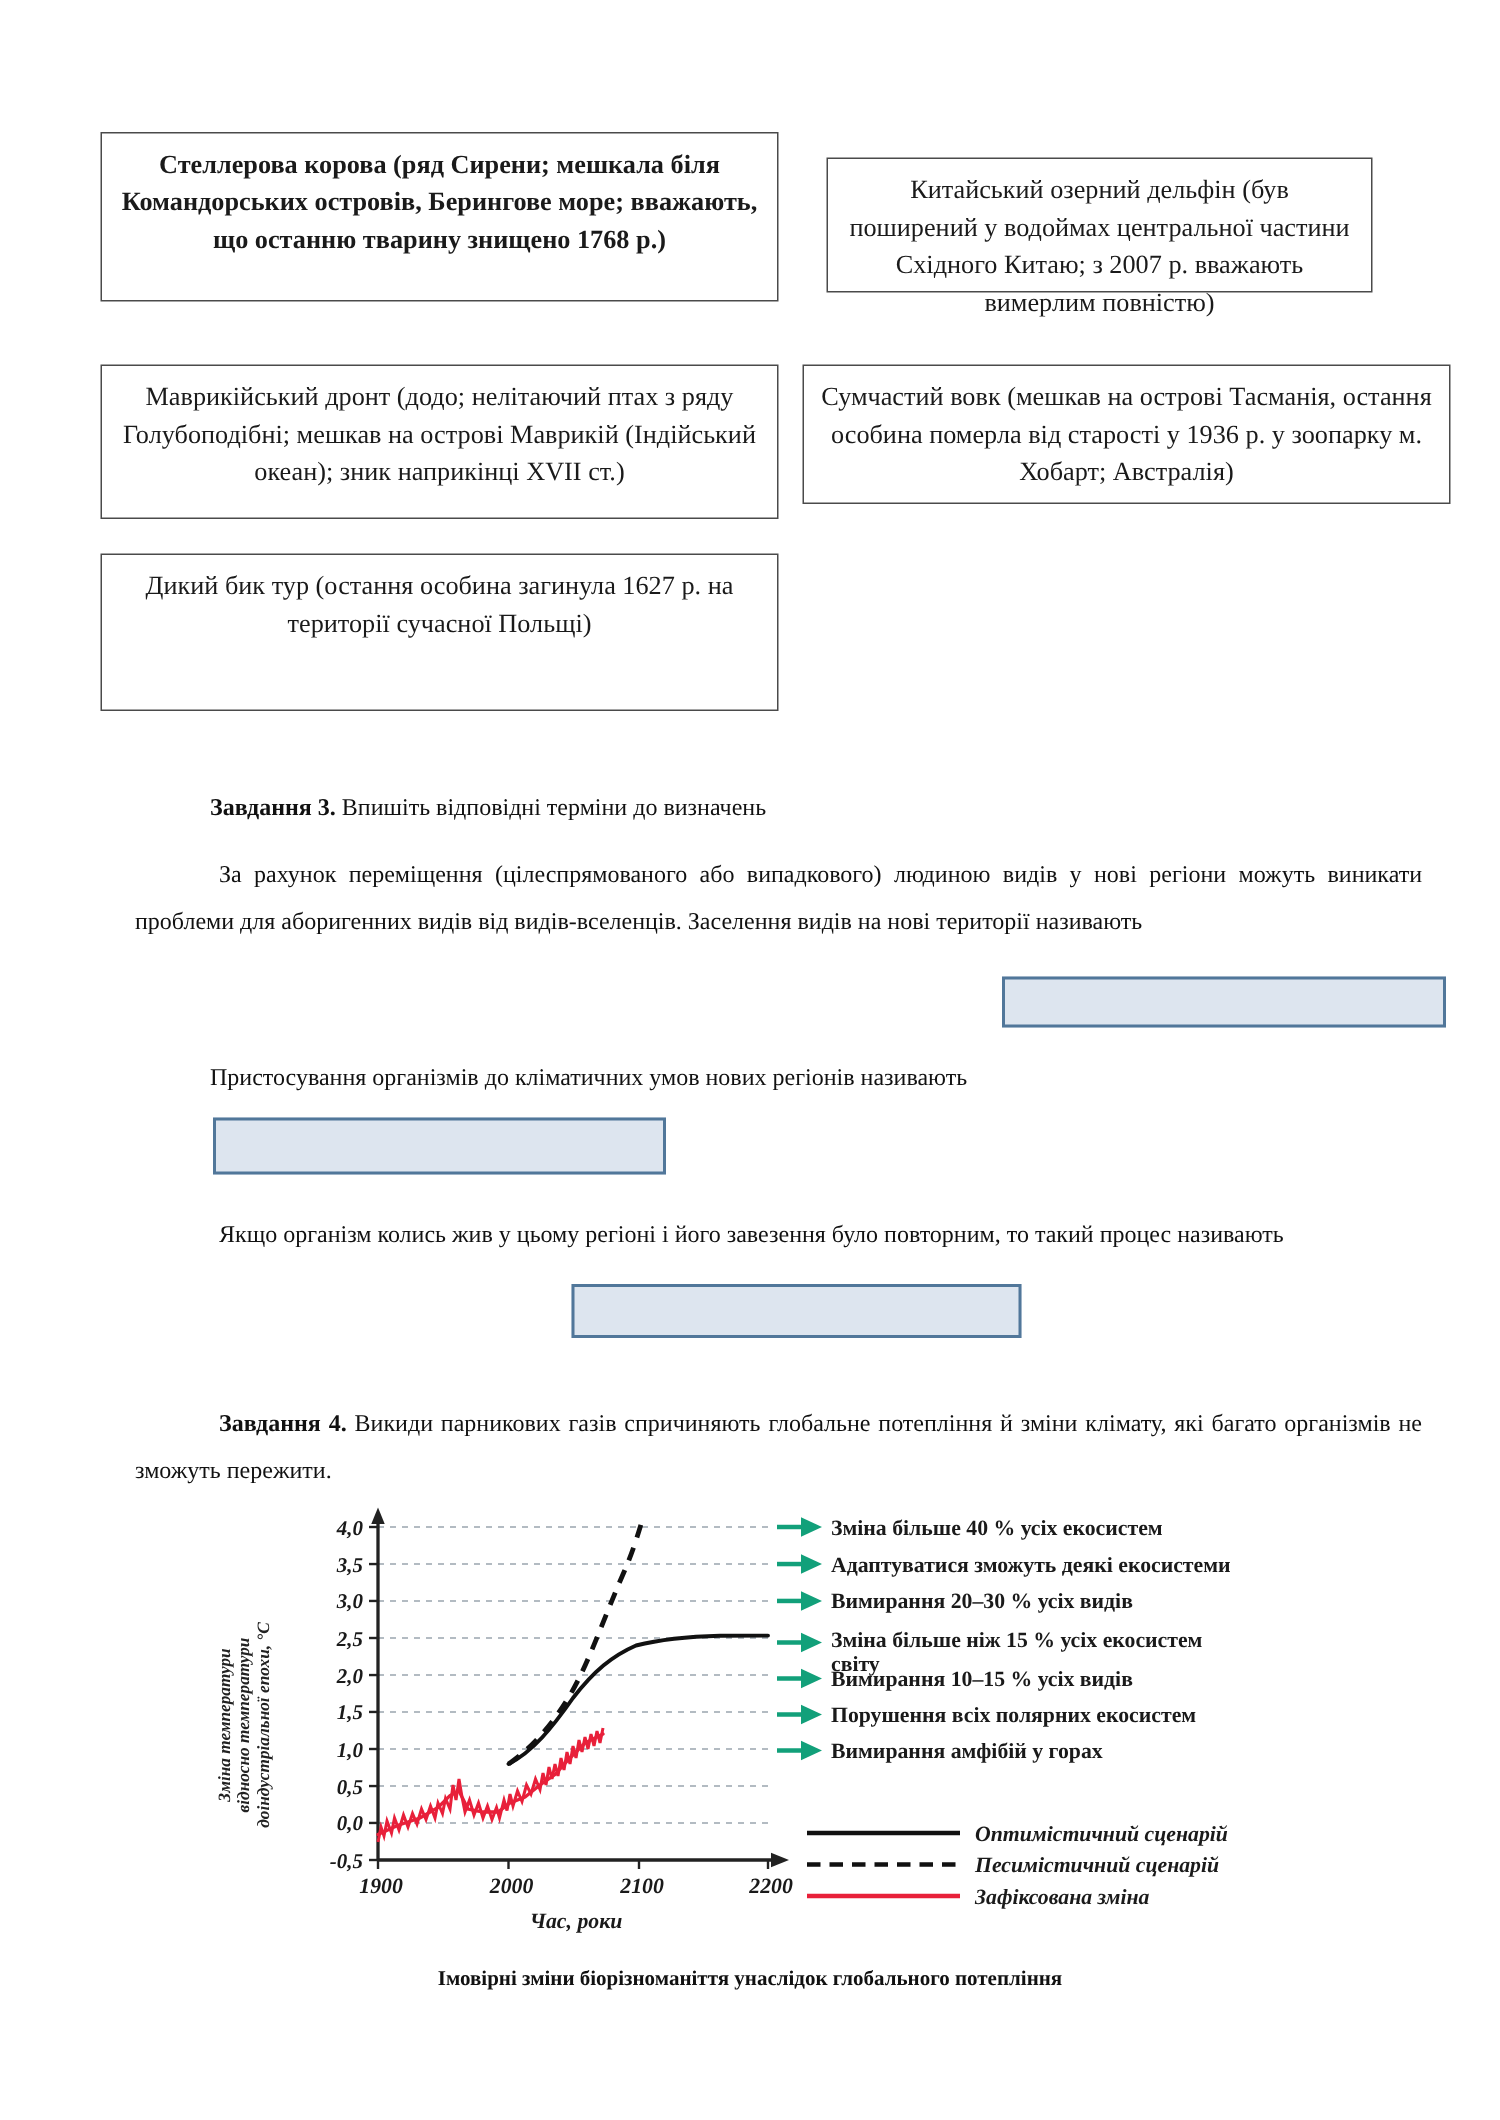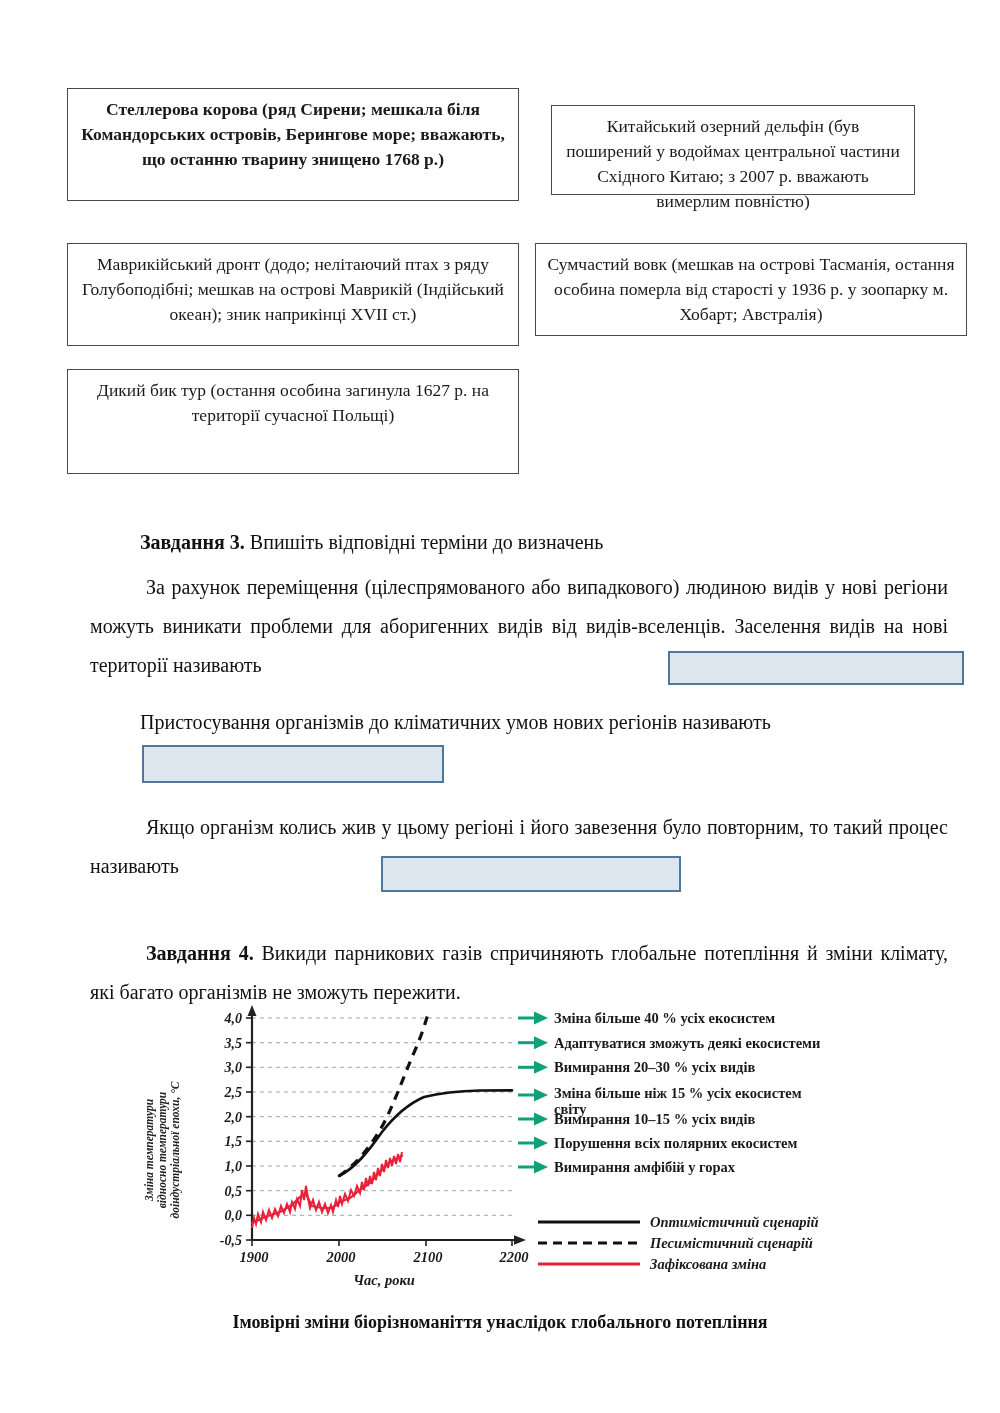--- a/index.html
+++ b/index.html
@@ -31,21 +31,21 @@
   }
   #box-steller   { left: 67px;  top: 88px;  width: 452px; height: 113px; font-weight: bold; }
   #box-dolphin   { left: 551px; top: 105px; width: 364px; height: 90px;  }
   #box-dodo      { left: 67px;  top: 243px; width: 452px; height: 103px; }
   #box-thylacine { left: 535px; top: 243px; width: 432px; height: 93px;  }
   #box-aurochs   { left: 67px;  top: 369px; width: 452px; height: 105px; }
 
   
   .para {
     position: absolute;
-    font-size: 20px;
+    font-size: 16px;
     line-height: 1.95;
     color: #111;
   }
   .para b { font-weight: bold; }
   .just { text-align: justify; text-align-last: left; }
 
   #task3-title   { left: 140px; top: 523px;  width: 820px; }
   #task3-p1      { left: 90px;  top: 568px;  width: 858px; text-indent: 56px; }
   #task3-p2      { left: 140px; top: 703px;  width: 810px; }
   #task3-p3      { left: 90px;  top: 808px;  width: 858px; text-indent: 56px; }
@@ -71,21 +71,21 @@
     height: 300px;
   }
   #chart-svg { display: block; }
 
   #figure-caption {
     position: absolute;
     left: 0;
     top: 1312px;
     width: 1000px;
     text-align: center;
-    font-size: 18px;
+    font-size: 14px;
     font-weight: bold;
     color: #111;
   }
 </style>
 </head>
 <body>
 
 <div class="fact-box" id="box-steller">
   <span>Стеллерова корова (ряд Сирени; мешкала біля Командорських островів, Берингове море; вважають, що останню тварину знищено 1768 р.)</span>
 </div>

